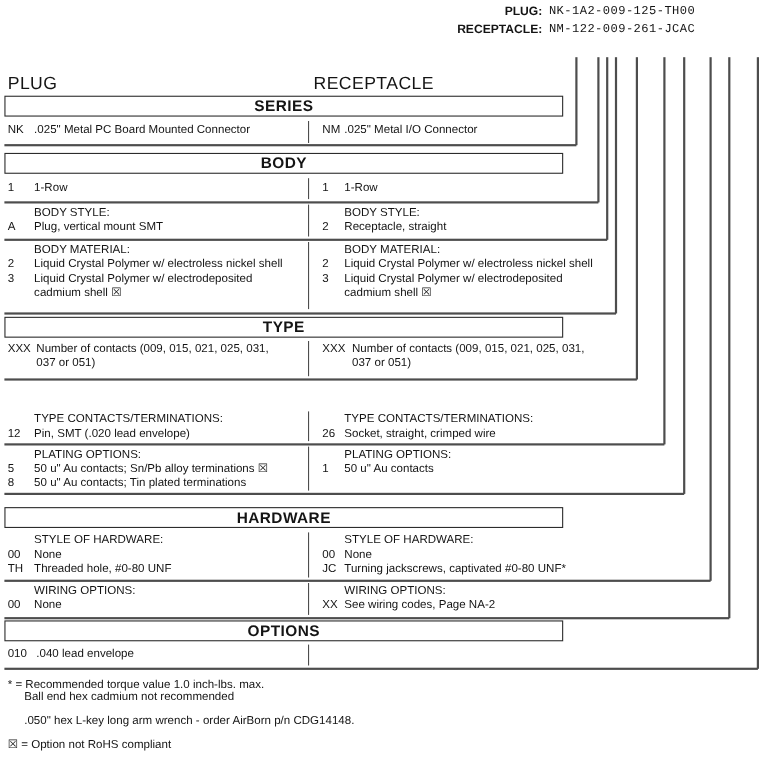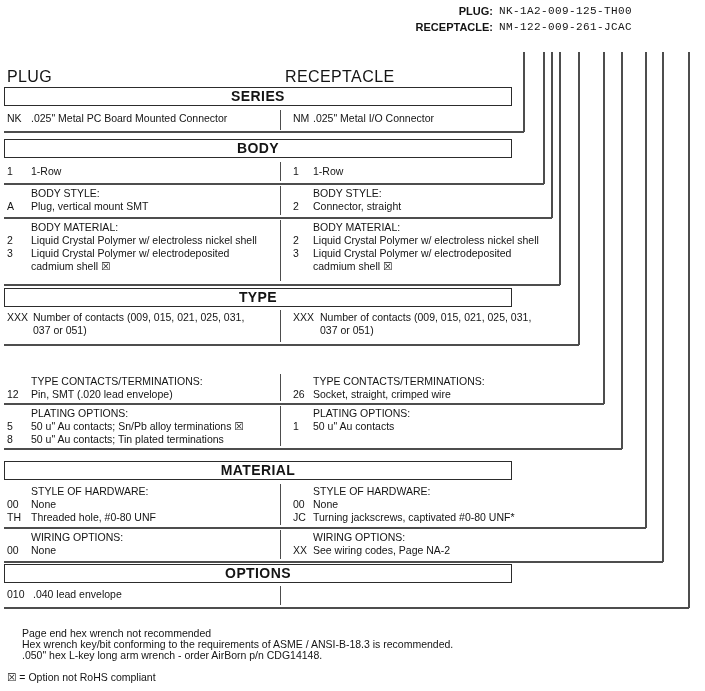--- a/index.html
+++ b/index.html
@@ -63,21 +63,21 @@
     <span class="d2">1-Row</span>
   </div>
   <div class="row" style="top:187px">
     <span class="d1">BODY STYLE:</span>
     <span class="d2">BODY STYLE:</span>
   </div>
   <div class="row" style="top:200px">
     <span class="c1">A</span>
     <span class="d1">Plug, vertical mount SMT</span>
     <span class="c2">2</span>
-    <span class="d2">Connector, straight</span>
+    <span class="d2">Receptacle, straight</span>
   </div>
   <div class="row" style="top:221px">
     <span class="d1">BODY MATERIAL:</span>
     <span class="d2">BODY MATERIAL:</span>
   </div>
   <div class="row" style="top:234px">
     <span class="c1">2</span>
     <span class="d1">Liquid Crystal Polymer w/ electroless nickel shell</span>
     <span class="c2">2</span>
     <span class="d2">Liquid Crystal Polymer w/ electroless nickel shell</span>
@@ -123,21 +123,21 @@
     <span class="c1">5</span>
     <span class="d1">50 u" Au contacts; Sn/Pb alloy terminations ☒</span>
     <span class="c2">1</span>
     <span class="d2">50 u" Au contacts</span>
   </div>
   <div class="row" style="top:433px">
     <span class="c1">8</span>
     <span class="d1">50 u" Au contacts; Tin plated terminations</span>
   </div>
 
-  <div class="band" style="top:461px">MATERIAL</div>
+  <div class="band" style="top:461px">HARDWARE</div>
   <div class="row" style="top:485px">
     <span class="d1">STYLE OF HARDWARE:</span>
     <span class="d2">STYLE OF HARDWARE:</span>
   </div>
   <div class="row" style="top:498px">
     <span class="c1">00</span>
     <span class="d1">None</span>
     <span class="c2">00</span>
     <span class="d2">None</span>
   </div>
@@ -157,22 +157,22 @@
     <span class="c2">XX</span>
     <span class="d2">See wiring codes, Page NA-2</span>
   </div>
 
   <div class="band" style="top:564px">OPTIONS</div>
   <div class="row" style="top:588px">
     <span class="c1">010</span>
     <span class="d1" style="left:33px">.040 lead envelope</span>
   </div>
 
-  <div class="fnote" style="left:22px;top:627px">Page end hex wrench not recommended</div>
-  <div class="fnote" style="left:22px;top:638px">Hex wrench key/bit conforming to the requirements of ASME / ANSI-B-18.3 is recommended.</div>
+  <div class="fnote" style="left:7px;top:616px">* = Recommended torque value 1.0 inch-lbs. max.</div>
+  <div class="fnote" style="left:22px;top:627px">Ball end hex cadmium not recommended</div>
   <div class="fnote" style="left:22px;top:649px">.050" hex L-key long arm wrench - order AirBorn p/n CDG14148.</div>
   <div class="fnote" style="left:7px;top:671px">☒ = Option not RoHS compliant</div>
 
   <div class="cdiv" style="top:110px;height:20px"></div>
   <div class="cdiv" style="top:162px;height:19px"></div>
   <div class="cdiv" style="top:186px;height:29px"></div>
   <div class="cdiv" style="top:220px;height:61px"></div>
   <div class="cdiv" style="top:310px;height:32px"></div>
   <div class="cdiv" style="top:374px;height:27px"></div>
   <div class="cdiv" style="top:406px;height:40px"></div>

